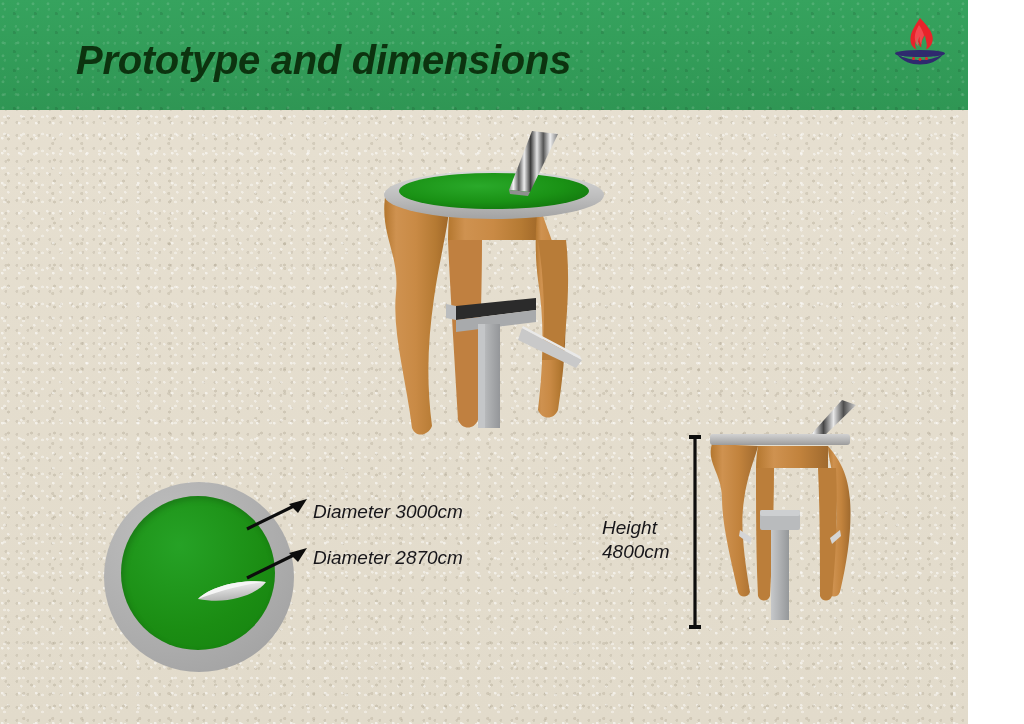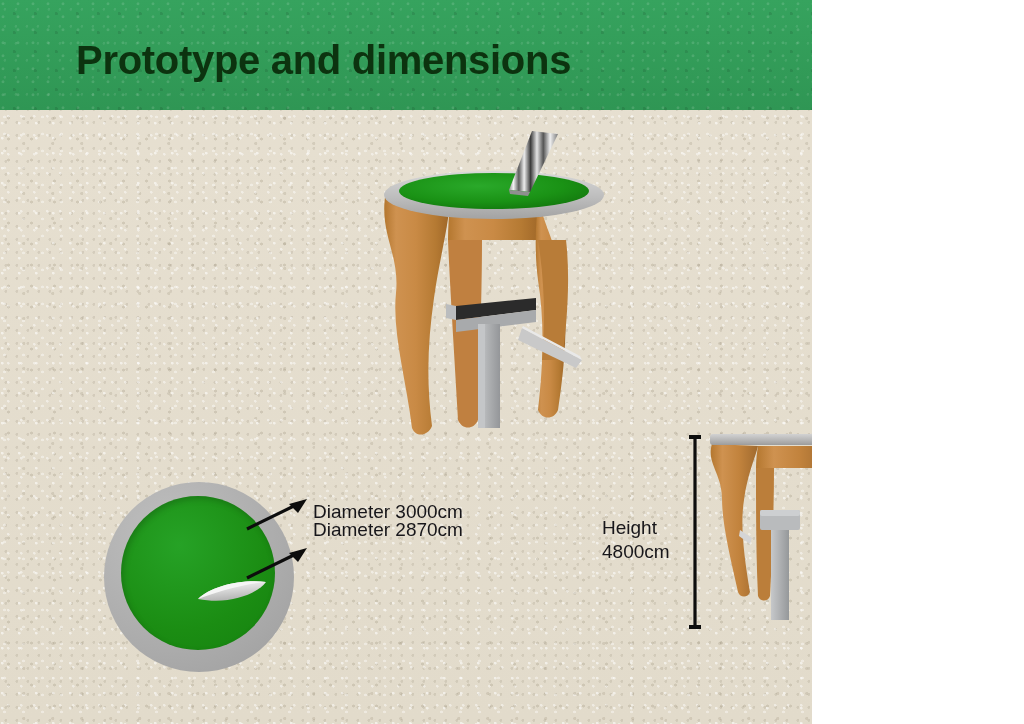--- a/index.html
+++ b/index.html
@@ -7,33 +7,34 @@
 
   html, body {
     width: 1024px;
     height: 724px;
     overflow: hidden;
     font-family: "Liberation Sans", sans-serif;
   }
 
   #slide {
     position: relative;
-    width: 812px;
+    width: 968px;
     height: 724px;
     background-color: #e6dfd0;
     background-image:
       radial-gradient(circle at 13% 21%, rgba(255,255,255,0.55) 0 1.2px, transparent 1.6px),
       radial-gradient(circle at 37% 62%, rgba(160,150,128,0.30) 0 1.3px, transparent 1.7px),
       radial-gradient(circle at 64% 12%, rgba(255,255,255,0.45) 0 1.1px, transparent 1.5px),
       radial-gradient(circle at 82% 74%, rgba(160,150,128,0.26) 0 1.4px, transparent 1.8px),
       radial-gradient(circle at 24% 88%, rgba(255,255,255,0.40) 0 1.2px, transparent 1.6px),
       radial-gradient(circle at 53% 41%, rgba(150,140,120,0.22) 0 1.2px, transparent 1.6px),
       linear-gradient(#e7e0d1, #e2dbcb);
     background-size: 17px 15px, 23px 21px, 13px 19px, 29px 25px, 19px 17px, 11px 13px, 100% 100%;
     overflow: hidden;
+    font-style: italic;
   }
 
   
   #header {
     position: absolute;
     left: 0; top: 0;
     width: 1024px;
     height: 110px;
     background-color: #35a05c;
     background-image:
@@ -77,21 +78,21 @@
 
   
   .dim-label {
     position: absolute;
     font-size: 19px;
     color: #17161a;
     white-space: nowrap;
     line-height: 1.25;
   }
   #label-d3000 { left: 313px; top: 500px; }
-  #label-d2870 { left: 313px; top: 518px; }
+  #label-d2870 { left: 313px; top: 546px; }
   #label-height {
     left: 602px;
     top: 516px;
     width: 88px;
     text-align: left;
     font-size: 19px;
   }
 
   
   .arrow-svg { position: absolute; overflow: visible; }

